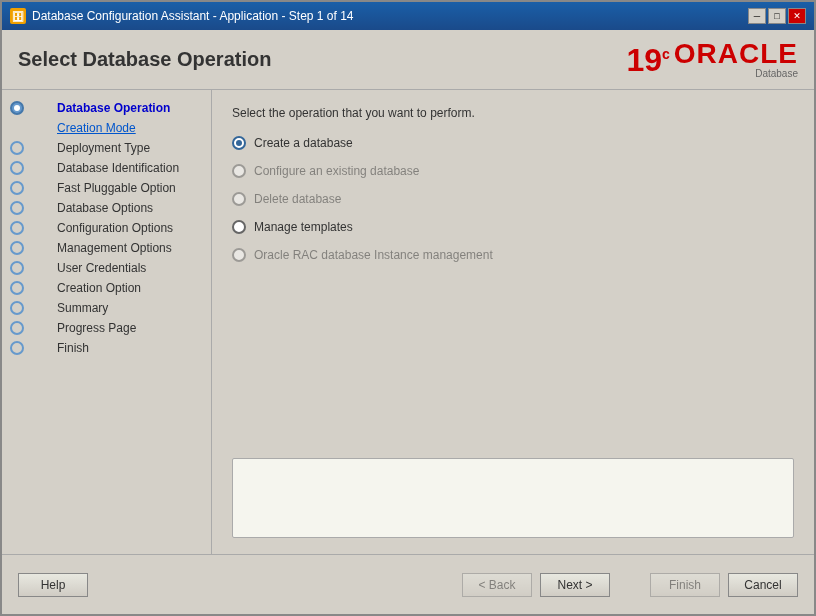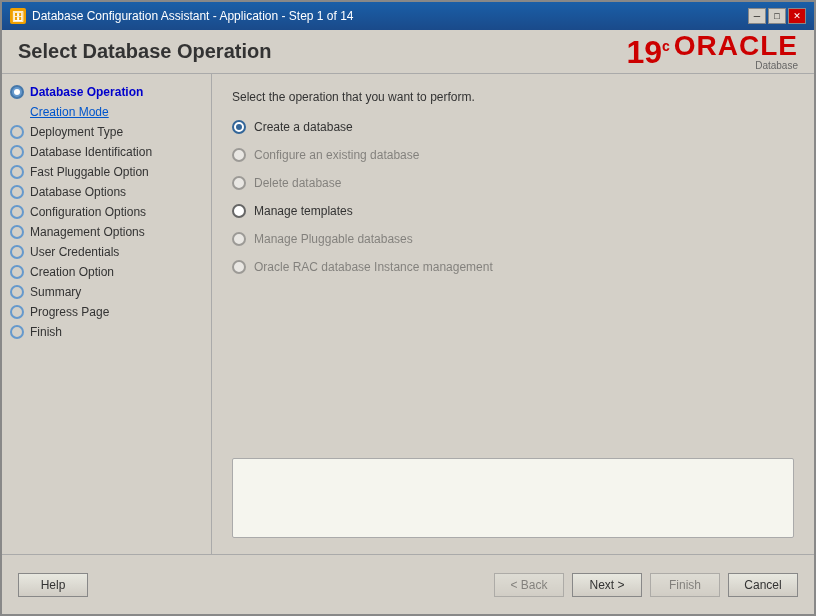--- a/index.html
+++ b/index.html
@@ -81,21 +81,21 @@
     }
 
     
     .header {
       background: #d4d0c8;
       padding: 10px 16px;
       display: flex;
       align-items: center;
       justify-content: space-between;
       border-bottom: 1px solid #aaa;
-      height: 44px;
+      height: 60px;
       flex-shrink: 0;
     }
 
     .header-title {
       font-size: 20px;
       font-weight: bold;
       color: #333;
     }
 
     .oracle-logo {
@@ -200,20 +200,21 @@
 
     .step-dot {
       width: 6px;
       height: 6px;
       border-radius: 50%;
       background: white;
     }
 
     .step-label {
       font-size: 12px;
+      margin-left: 27px;
     }
 
     
     .right-panel {
       flex: 1;
       display: flex;
       flex-direction: column;
       padding: 16px 20px;
       background: #d4d0c8;
     }
@@ -310,20 +311,21 @@
       cursor: pointer;
       font-size: 12px;
       color: #333;
       min-width: 70px;
       text-align: center;
     }
 
     .btn:disabled {
       opacity: 0.5;
       cursor: default;
+      margin-left: 32px;
     }
 
     .btn.primary {
       background: linear-gradient(to bottom, #e8e8e0 0%, #d0ccc4 100%);
     }
   </style>
 </head>
 <body>
 
 <div class="window">
@@ -445,24 +447,20 @@
         <div class="radio-item disabled">
           <div class="radio-circle"></div>
           <span class="radio-label">Delete database</span>
         </div>
 
         <div class="radio-item">
           <div class="radio-circle"></div>
           <span class="radio-label">Manage templates</span>
         </div>
 
-        <div class="radio-item disabled">
-          <div class="radio-circle"></div>
-          <span class="radio-label">Manage Pluggable databases</span>
-        </div>
 
         <div class="radio-item disabled">
           <div class="radio-circle"></div>
           <span class="radio-label">Oracle RAC database Instance management</span>
         </div>
 
       </div>
 
       <div class="info-box"></div>
     </div>

